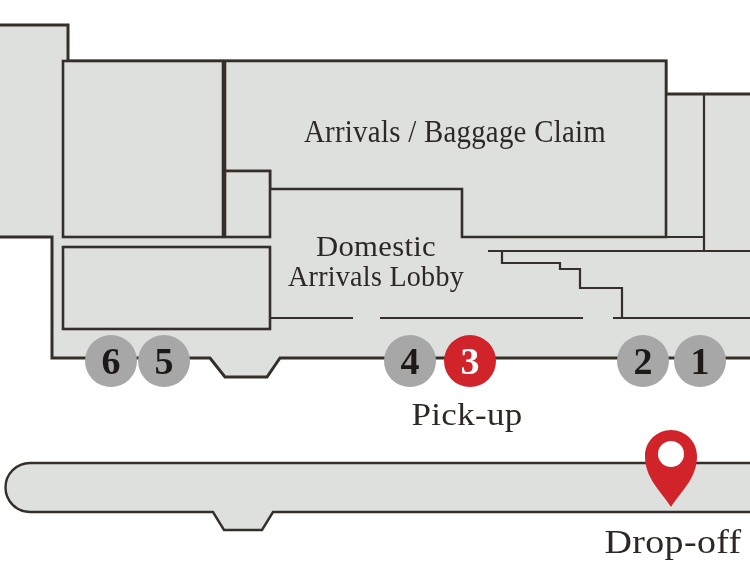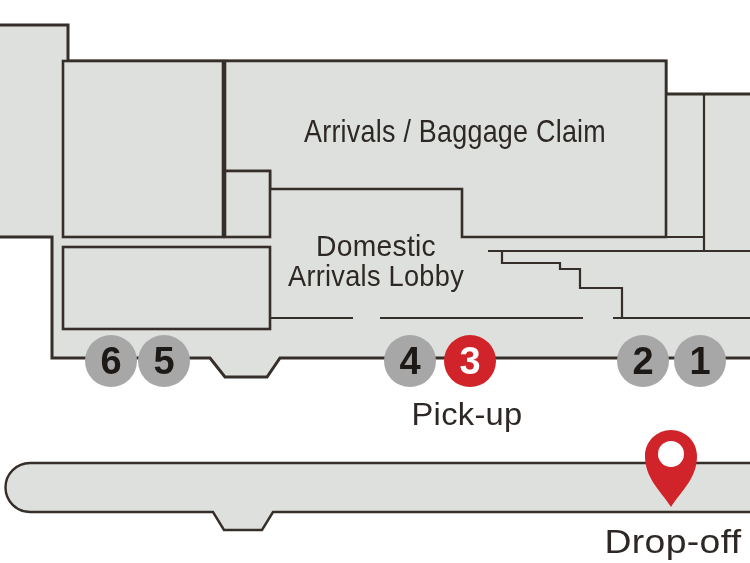--- a/index.html
+++ b/index.html
@@ -6,21 +6,21 @@
     margin: 0;
     padding: 0;
     background: #ffffff;
   }
   .page {
     position: relative;
     width: 750px;
     height: 563px;
     background: #ffffff;
     overflow: hidden;
-    font-family: Liberation Sans, sans-serif;
+    font-family: Liberation Serif, serif;
   }
   svg { display: block; }
 
   .building {
     fill: var(--building-fill, #dee0dd);
     stroke: var(--outline, #362e29);
     stroke-width: 3;
     stroke-linejoin: miter;
   }
   .room {

